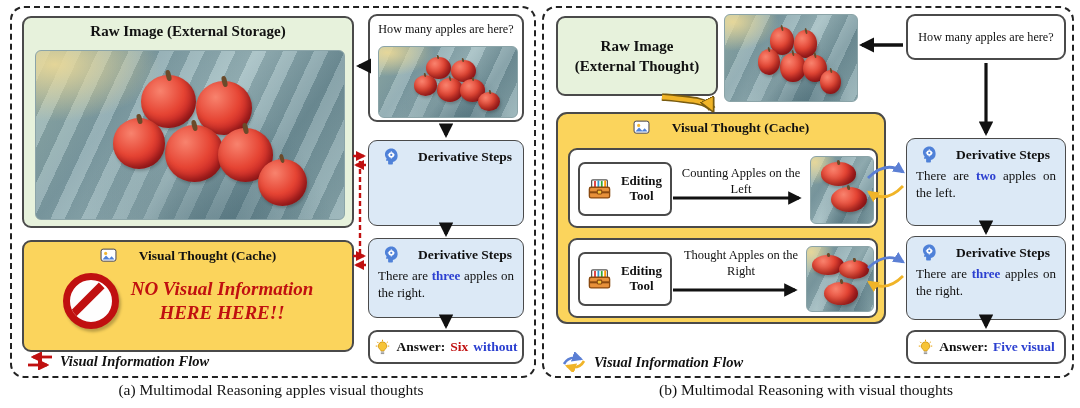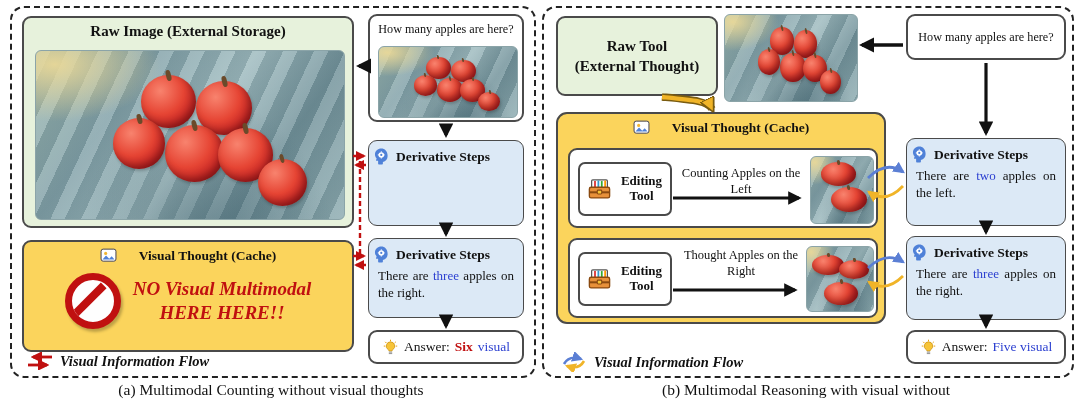--- a/index.html
+++ b/index.html
@@ -4,28 +4,28 @@
 <style>
   html,body{margin:0;padding:0;background:#fff;}
   .canvas{position:relative;width:1080px;height:400px;background:#fff;
           font-family:"Liberation Serif", serif;color:#111;overflow:hidden;}
   .panel{position:absolute;border:2.5px dashed #222;border-radius:14px;background:#fff;}
   .box{position:absolute;border:2px solid #4a4a4a;border-radius:9px;box-sizing:border-box;}
   .green{background:var(--green_box);}
   .yellow{background:var(--yellow_box);}
   .bluebg{background:var(--blue_box);border-width:1.6px;}
   .white{background:#fff;}
-  .bold{font-weight:normal;}
+  .bold{font-weight:bold;}
   .c-red{color:var(--red);font-weight:bold;}
-  .c-blue{color:var(--blue);font-weight:normal;}
+  .c-blue{color:var(--blue);font-weight:bold;}
   .title-center{text-align:center;font-weight:bold;font-size:15px;margin-top:5px;}
   .trow{display:flex;align-items:center;justify-content:center;gap:22px;font-weight:bold;
         font-size:13.5px;margin-top:5px;}
-  .step-title{display:flex;align-items:center;gap:6px;font-weight:bold;font-size:13.5px;
-              padding:6px 8px 2px 2px;}
+  .step-title{display:flex;align-items:center;gap:18px;font-weight:bold;font-size:13.5px;
+              padding:6px 8px 2px 12px;}
   .step-text{font-size:13px;line-height:1.3;padding:2px 9px;text-align:justify;}
   .qtext{font-size:12.2px;text-align:center;white-space:nowrap;overflow:hidden;padding-top:6px;}
   .answer-row{display:flex;align-items:center;justify-content:center;gap:5px;height:100%;
               font-size:13.5px;white-space:nowrap;}
   .legend{position:absolute;display:flex;align-items:center;gap:6px;font-weight:bold;
           font-style:italic;font-size:14.5px;}
   .caption{position:absolute;text-align:center;font-size:15.5px;}
   .photo{position:absolute;border-radius:6px;overflow:hidden;border:1px solid #8ba4a8;
     background:
       radial-gradient(ellipse at 6% 8%, rgba(233,216,152,.95), rgba(233,216,152,0) 26%),
@@ -150,51 +150,51 @@
   <div class="box yellow" style="left:22px;top:240px;width:332px;height:112px;">
     <div class="trow">
       <svg class="i16">
           <use href="#sym-photo"></use>
         </svg>
       <span>Visual Thought (Cache)</span>
     </div>
     <div class="warn-row">
       <div class="no-icon"></div>
       <div class="warn-text">
-        <div>NO Visual Multimodal</div>
+        <div>NO Visual Information</div>
         <div>HERE HERE!!</div>
       </div>
     </div>
   </div>
 
   <div class="box white" style="left:368px;top:330px;width:156px;height:34px;">
     <div class="answer-row">
       <svg class="i16">
           <use href="#sym-bulb"></use>
         </svg>
       <span class="bold">Answer:</span>
         <span class="c-red">Six</span>
-        <span class="c-blue"> visual</span>
+        <span class="c-blue"> without</span>
     </div>
   </div>
 
   <div class="legend" style="left:26px;top:352px;">
     <svg width="28" height="18" viewBox="0 0 28 18">
       <line x1="26" y1="5" x2="7" y2="5" stroke="#c01010" stroke-width="2.8" marker-end="url(#mr)"></line>
       <line x1="2" y1="13" x2="21" y2="13" stroke="#c01010" stroke-width="2.8" marker-end="url(#mr)"></line>
     </svg>
     <span>Visual Information Flow</span>
   </div>
 
-  <div class="caption" style="left:10px;top:381px;width:522px;">(a) Multimodal Counting without visual thoughts</div>
+  <div class="caption" style="left:10px;top:381px;width:522px;">(a) Multimodal Reasoning apples visual thoughts</div>
 
   <div class="panel" style="left:542px;top:6px;width:528px;height:368px;"></div>
 
   <div class="box green" style="left:556px;top:16px;width:162px;height:80px;display:flex;flex-direction:column;justify-content:center;text-align:center;font-weight:bold;font-size:15px;line-height:1.35;">
-    <div>Raw Tool</div>
+    <div>Raw Image</div>
     <div>(External Thought)</div>
   </div>
 
   <div class="photo" style="left:724px;top:14px;width:132px;height:86px;">
       <div class="apple" style="left: 34%; top: 14%; width: 18%; height: 32%;"></div>
       <div class="apple" style="left: 52%; top: 18%; width: 18%; height: 32%;"></div>
       <div class="apple" style="left: 42%; top: 44%; width: 19%; height: 34%;"></div>
       <div class="apple" style="left: 59%; top: 46%; width: 18%; height: 32%;"></div>
       <div class="apple" style="left: 25%; top: 40%; width: 17%; height: 30%;"></div>
       <div class="apple" style="left: 72%; top: 64%; width: 16%; height: 28%;"></div>
@@ -273,21 +273,21 @@
   </div>
 
   <div class="legend" style="left:560px;top:352px;">
     <svg width="28" height="20" viewBox="0 0 28 20">
       <path d="M4 12 Q 9 3 21 7" stroke="#5b7fd4" fill="none" stroke-width="2.6" marker-end="url(#mbl)"></path>
       <path d="M24 9 Q 19 18 7 14" stroke="#f0b428" fill="none" stroke-width="2.6" marker-end="url(#my)"></path>
     </svg>
     <span>Visual Information Flow</span>
   </div>
 
-  <div class="caption" style="left:542px;top:381px;width:528px;">(b) Multimodal Reasoning with visual without</div>
+  <div class="caption" style="left:542px;top:381px;width:528px;">(b) Multimodal Reasoning with visual thoughts</div>
 
   <svg class="overlay" width="1080" height="408">
     <defs>
       <marker id="mb" viewBox="0 0 10 10" refX="8" refY="5" markerWidth="4.5" markerHeight="4.5" orient="auto-start-reverse">
           <path d="M0,0L10,5L0,10z" fill="#111"></path>
         </marker>
       <marker id="mr" viewBox="0 0 10 10" refX="8" refY="5" markerWidth="4.2" markerHeight="4.2" orient="auto-start-reverse">
           <path d="M0,0L10,5L0,10z" fill="#c01010"></path>
         </marker>
       <marker id="mbl" viewBox="0 0 10 10" refX="8" refY="5" markerWidth="4.2" markerHeight="4.2" orient="auto-start-reverse">

